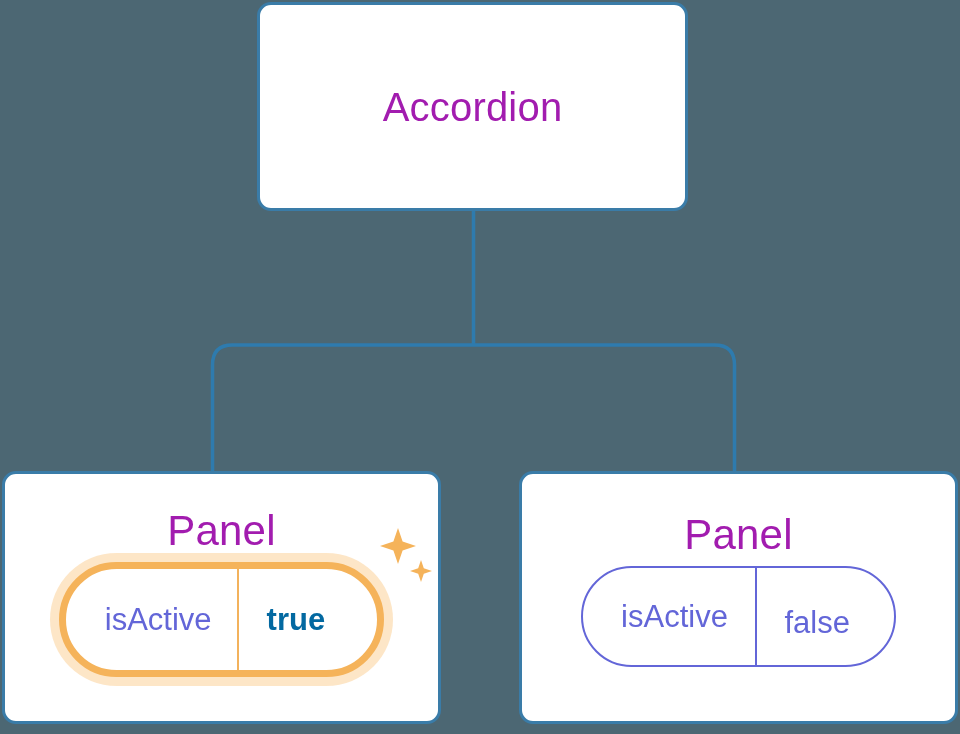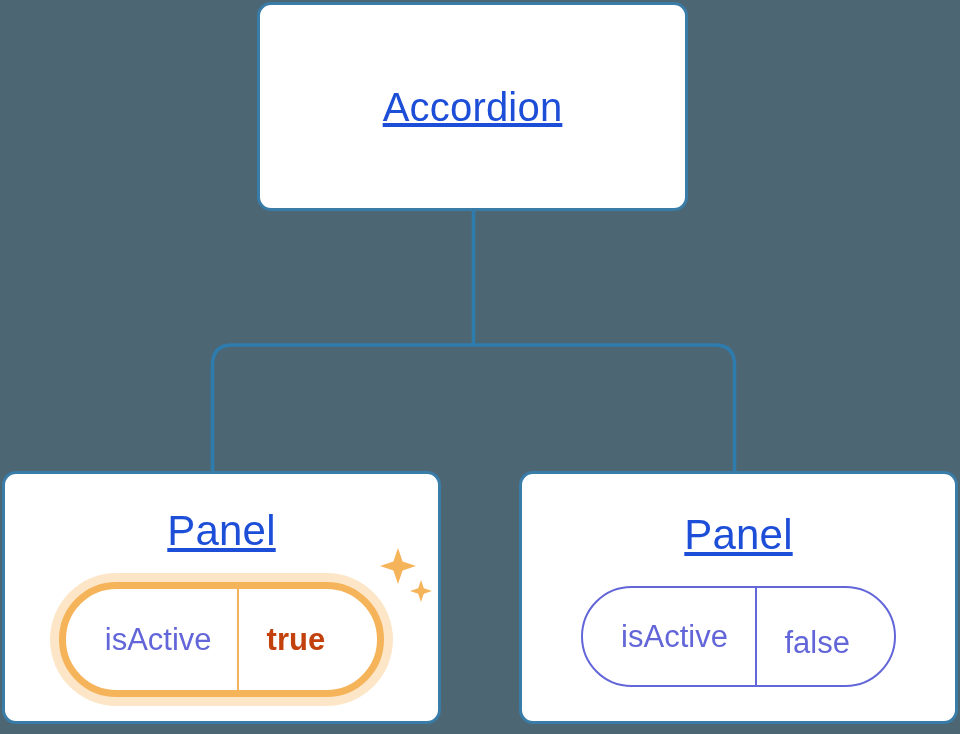--- a/index.html
+++ b/index.html
@@ -64,40 +64,39 @@
 
   .node-right {
     left: 519px;
     top: 471px;
     width: 439px;
     height: 253px;
     padding-top: 38px;
   }
 
   .node-title {
-    color: #1d4ed8;
+    color: #a21caf;
     font-size: 38px;
     line-height: 1.1;
     letter-spacing: 0.2px;
     white-space: nowrap;
-    text-decoration: underline;
   }
 
   .node-title.root-title {
     font-size: 40px;
   }
 
   .node-title.panel-title {
     font-size: 42px;
   }
 
   
   .pill-wrap {
     position: relative;
-    margin-top: 28px;
+    margin-top: 8px;
   }
 
   .pill {
     position: relative;
     display: flex;
     align-items: stretch;
     background: #FFFFFF;
     box-sizing: border-box;
     border-radius: 999px;
   }
@@ -149,21 +148,21 @@
     color: #6366D8;
     padding: 0 25px 0 39px;
     min-width: 155px;
   }
   .pill-highlight .pill-divider {
     width: 2px;
     background: #F3B25C;
     align-self: stretch;
   }
   .pill-highlight .pill-val {
-    color: #c2410c;
+    color: #0369a1;
     font-weight: bold;
     padding: 0 52px 0 28px;
     min-width: 84px;
   }
 
   
   .sparkles {
     position: absolute;
     right: -52px;
     top: -36px;

